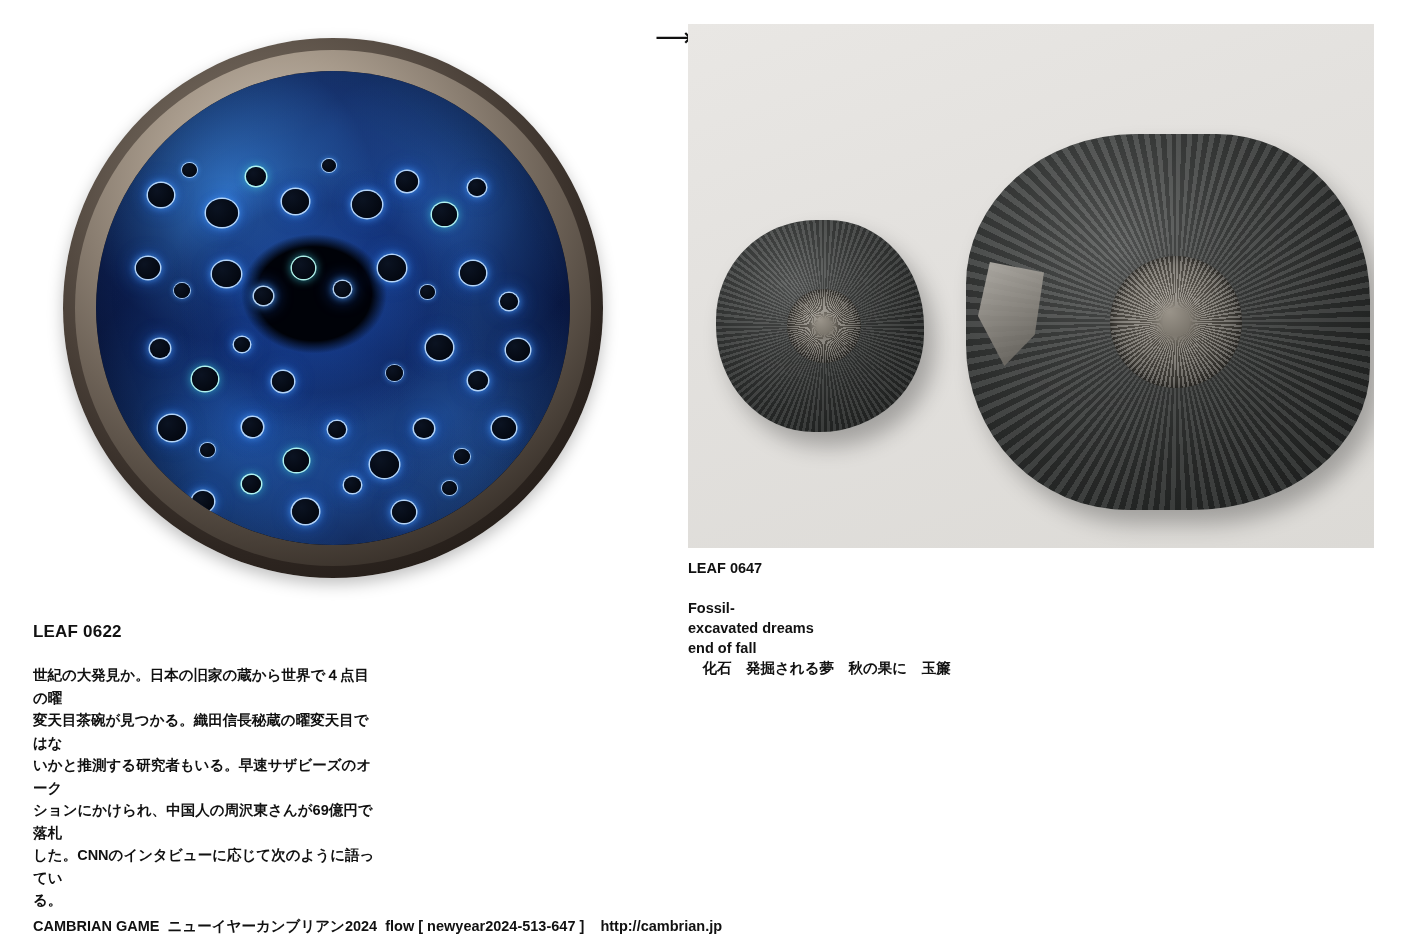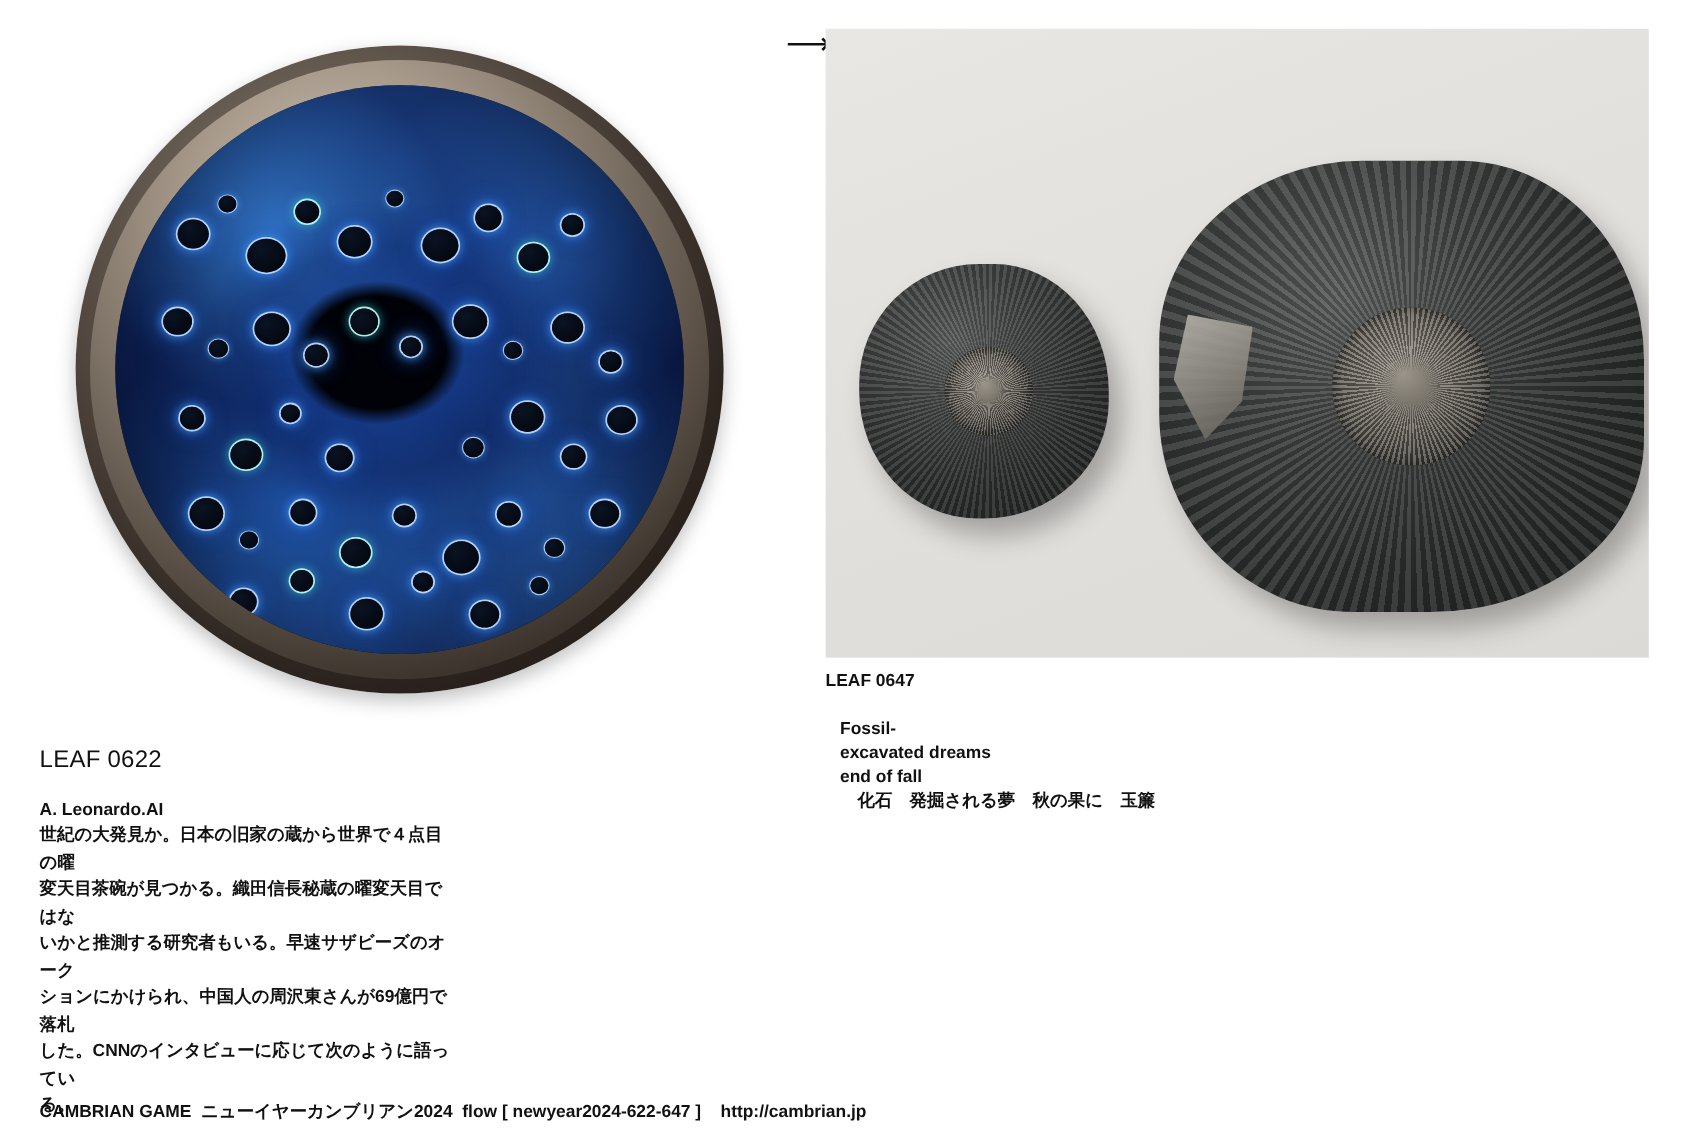--- a/index.html
+++ b/index.html
@@ -91,22 +91,22 @@
     box-shadow:
       0 0 0 1.5px rgba(205,230,255,0.85),
       0 0 7px 2px rgba(70,150,245,0.75),
       0 0 16px 5px rgba(30,90,200,0.45);
   }
   .spot.s-sm { box-shadow: 0 0 0 1px rgba(200,228,255,0.8), 0 0 5px 1.5px rgba(70,150,245,0.6); }
   .spot.s-cy { box-shadow: 0 0 0 1.5px rgba(190,255,245,0.9), 0 0 8px 2px rgba(60,200,220,0.6); }
 
   .caption-block { margin-top: 14px; }
   .leaf-id {
-    font-size: 20px;
-    font-weight: normal;
+    font-size: 17px;
+    font-weight: bold;
     letter-spacing: 0.2px;
     margin: 0 0 22px 0;
   }
   .author {
     font-size: 14.5px;
     font-weight: bold;
     margin: 0 0 20px 0;
   }
   .work-title {
     font-size: 14.5px;
@@ -222,21 +222,21 @@
   }
   .r-author {
     font-size: 14.5px;
     font-weight: bold;
     margin: 0 0 22px 0;
   }
   .r-poem {
     font-size: 14.5px;
     font-weight: bold;
     line-height: 20px;
-    margin: 12px;
+    margin: 0;
     white-space: pre-wrap;
   }
 
   
   .footer {
     position: absolute;
     left: 33px;
     bottom: 16px;
     font-size: 14.5px;
     font-weight: bold;
@@ -301,21 +301,20 @@
         <div class="spot s-cy" style="left:146px; top:404px; width:19px; height:18px;"></div>
         <div class="spot" style="left:196px; top:428px; width:27px; height:25px;"></div>
         <div class="spot" style="left:248px; top:406px; width:17px; height:16px;"></div>
         <div class="spot" style="left:296px; top:430px; width:24px; height:22px;"></div>
         <div class="spot s-sm" style="left:346px; top:410px; width:15px; height:14px;"></div>
       </div>
     </div>
 
     <div class="caption-block">
       <p class="leaf-id">LEAF 0622</p>
-      <p class="work-title">A. Leonardo.AI</p>
       <p class="body-ja">世紀の大発見か。日本の旧家の蔵から世界で４点目の曜
 変天目茶碗が見つかる。織田信長秘蔵の曜変天目ではな
 いかと推測する研究者もいる。早速サザビーズのオーク
 ションにかけられ、中国人の周沢東さんが69億円で落札
 した。CNNのインタビューに応じて次のように語ってい
 る。</p>
 
     </div>
   </div>
 
@@ -337,15 +336,15 @@
 
     <div class="right-caption">
       <p class="r-leaf-id">LEAF 0647</p>
       <p class="r-poem">Fossil-
 excavated dreams
 end of fall
 　化石　発掘される夢　秋の果に　玉簾</p>
     </div>
   </div>
 
-  <div class="footer">CAMBRIAN GAME  ニューイヤーカンブリアン2024  flow [ newyear2024-622-647 ]    http://cambrian.jp</div>
+  <div class="footer">CAMBRIAN GAME  ニューイヤーカンブリアン2024  flow [ newyear2024-513-647 ]    http://cambrian.jp</div>
 
 </div>
 
 </body></html>

